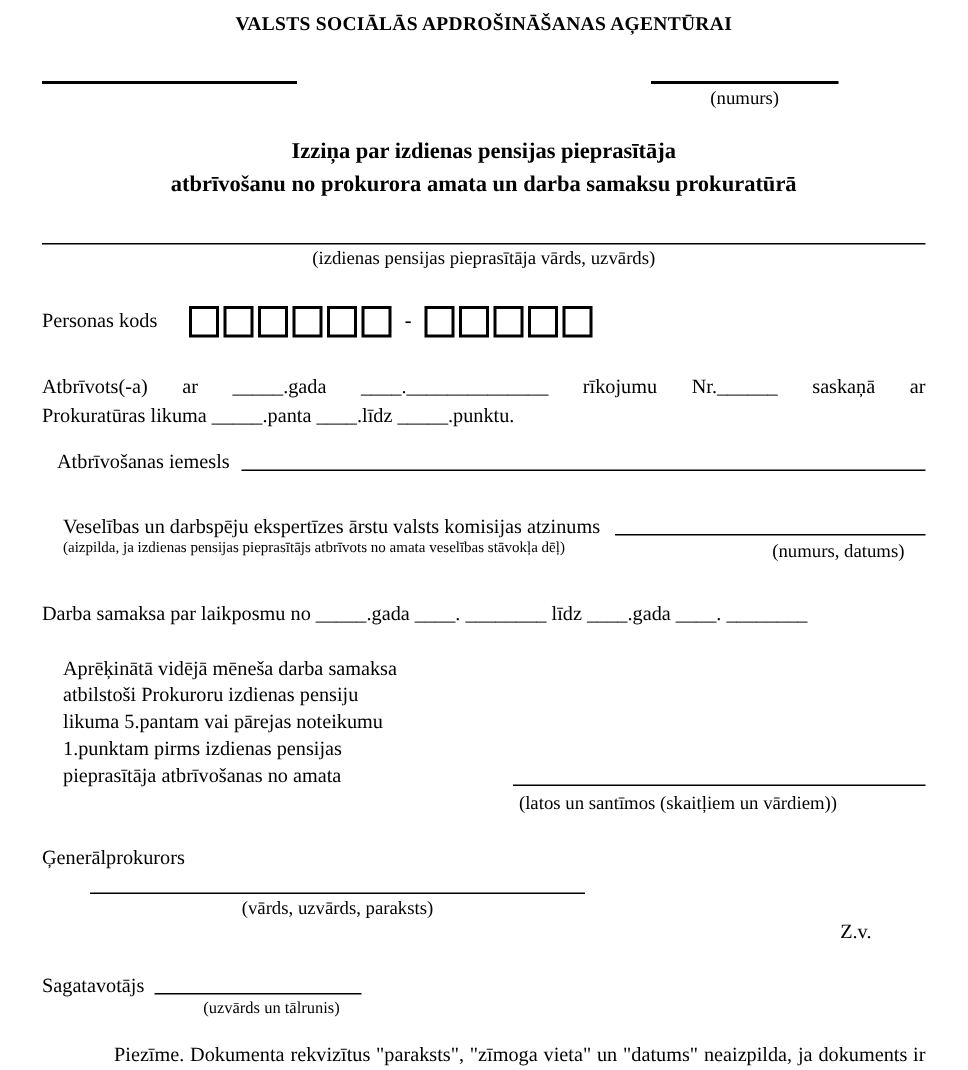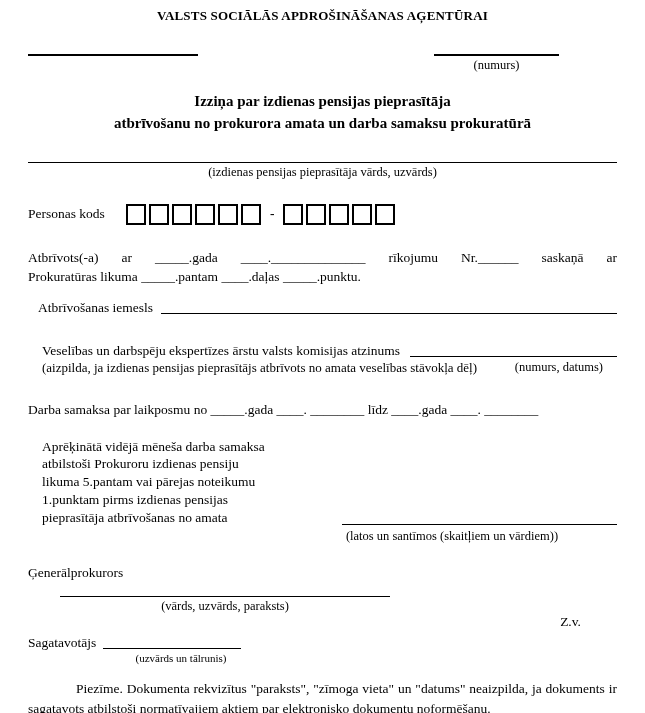--- a/index.html
+++ b/index.html
@@ -31,36 +31,36 @@
   .release { margin-top:23px; line-height:1.45; }
   .justify-full { text-align:justify; text-align-last:justify; }
 
   .reason-row { display:flex; align-items:flex-end; margin-top:13px; margin-left:10px; }
   .fill-line { border-bottom:1px solid #000; }
   .reason-line { flex:1; margin-left:8px; margin-bottom:2px; }
 
   .health-row { display:flex; align-items:flex-end; margin-top:27px; margin-left:14px; }
   .health-line { flex:1; margin-left:10px; margin-bottom:2px; }
   .health-sub { display:flex; justify-content:space-between; align-items:flex-start; margin-left:14px; padding-right:14px; margin-top:1px; }
-  .small-note { font-size:13px; }
+  .small-note { font-size:10px; }
   .caption-right { font-size:12.5px; }
 
   .salary-period { margin-top:26px; }
 
   .avg-row { display:flex; align-items:flex-end; margin-top:20px; margin-left:14px; }
   .avg-text { width:282px; line-height:1.32; white-space:pre-line; }
   .avg-line { flex:1; margin-left:18px; margin-bottom:2px; }
   .avg-caption-row { width:330px; margin-left:auto; text-align:center; font-size:12.5px; margin-top:2px; }
 
   .gen-row { display:flex; align-items:flex-start; margin-top:21px;flex-direction:column; }
   .gen-mid { width:330px; margin-left:32px; }
   .gen-line { height:16px; }
   .zv { margin-left:auto; margin-right:36px; }
 
-  .prep-row { display:flex; align-items:center; margin-top:5px; }
+  .prep-row { display:flex; align-items:center; margin-top:20px; }
   .prep-line { width:138px; margin-left:7px; margin-bottom:2px; height:14px; }
   .prep-caption { width:138px; margin-left:84px; text-align:center; font-size:11px; margin-top:1px; }
 
   .note-para { margin-top:15px; text-align:justify; text-indent:48px; line-height:1.5; }
 </style>
 </head>
 <body>
 
 <div class="page">
 
@@ -97,21 +97,21 @@
         <div class="code-cell"></div>
         <div class="code-cell"></div>
         <div class="code-cell"></div>
         <div class="code-cell"></div>
         <div class="code-cell"></div>
       </div>
   </div>
 
   <div class="release">
     <div class="justify-full">Atbrīvots(-a) ar _____.gada ____.______________ rīkojumu Nr.______ saskaņā ar</div>
-    <div>Prokuratūras likuma _____.pantam ____.daļas _____.punktu.</div>
+    <div>Prokuratūras likuma _____.panta ____.līdz _____.punktu.</div>
   </div>
 
   <div class="reason-row">
     <span>Atbrīvošanas iemesls</span>
     <div class="fill-line reason-line"></div>
   </div>
 
   <div class="health-row">
     <span>Veselības un darbspēju ekspertīzes ārstu valsts komisijas atzinums</span>
     <div class="fill-line health-line"></div>

